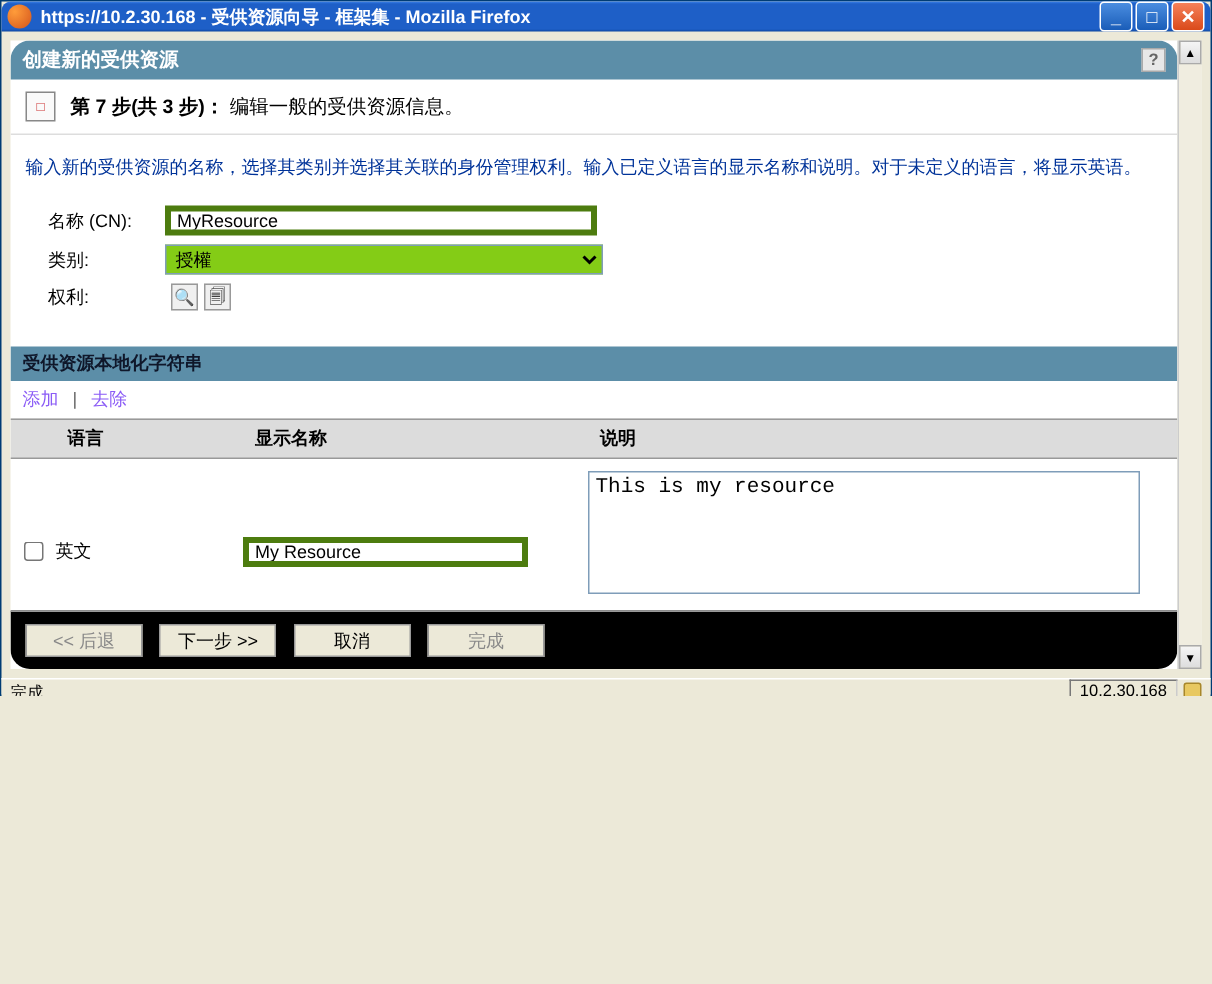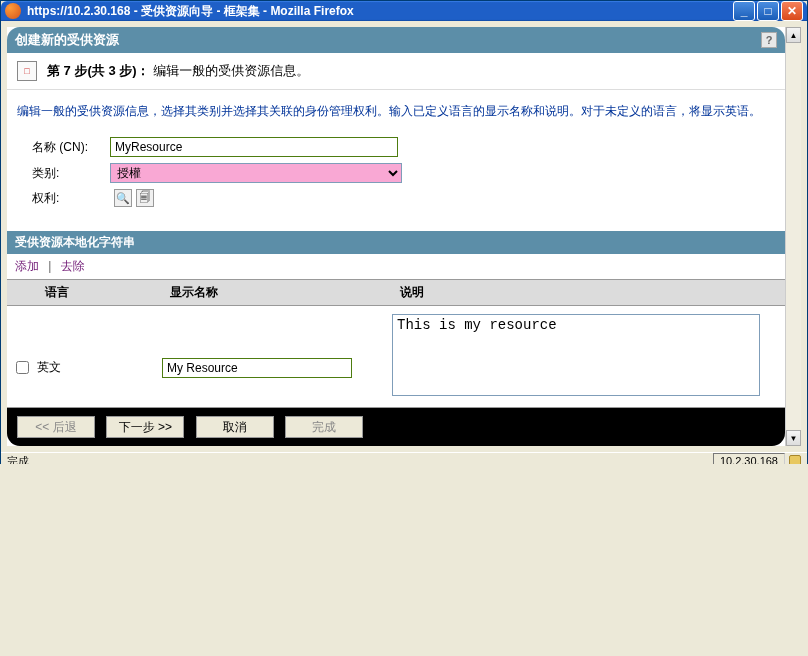--- a/index.html
+++ b/index.html
@@ -17,26 +17,26 @@
 .panel-header{background:#5c8ea8;color:#fff;padding:4px 8px;font-size:13px;font-weight:bold;display:flex;align-items:center;}
 .help-icon{margin-left:auto;width:16px;height:16px;background:#e8e8e8;color:#666;border:1px solid #aaa;display:flex;align-items:center;justify-content:center;font-size:11px;cursor:pointer;}
 .step-row{display:flex;align-items:center;padding:8px 10px;border-bottom:1px solid #ddd;}
 .step-icon{width:20px;height:20px;border:1px solid #888;margin-right:10px;display:flex;align-items:center;justify-content:center;font-size:9px;color:#c33;background:#fafafa;}
 .step-text{font-size:13px;}
 .step-text b{font-weight:bold;}
 .instructions{padding:12px 10px;color:#003399;font-size:12px;line-height:1.6;}
 .form-area{padding:4px 10px;}
 .form-row{display:flex;align-items:center;margin-bottom:6px;}
 .form-label{width:78px;font-size:12px;margin-left:15px;}
-input[type=text]{border:1px solid #4d7c0f;padding:2px 4px;font-size:12px;height:20px;font-family:inherit;}
-select{border:1px solid #7f9db9;padding:1px 2px;font-size:12px;height:20px;background:#f9a8d4;font-family:inherit;}
+input[type=text]{border:4px solid #4d7c0f;padding:2px 4px;font-size:12px;height:20px;font-family:inherit;}
+select{border:1px solid #7f9db9;padding:1px 2px;font-size:12px;height:20px;background:#84cc16;font-family:inherit;}
 .icon-btn{width:18px;height:18px;border:1px solid #999;background:#f0f0f0;display:inline-flex;align-items:center;justify-content:center;font-size:11px;cursor:pointer;margin-left:4px;}
-.subpanel-header{background:#5c8ea8;color:#ffffff;padding:3px 8px;font-size:12px;font-weight:bold;margin:14px 0 0 0;}
+.subpanel-header{background:#5c8ea8;color:#0f172a;padding:3px 8px;font-size:12px;font-weight:bold;margin:14px 0 0 0;}
 .subpanel-toolbar{padding:4px 8px;font-size:12px;}
-.subpanel-toolbar a{color:#701a75;text-decoration:none;cursor:pointer;}
+.subpanel-toolbar a{color:#8b5cf6;text-decoration:none;cursor:pointer;}
 .subpanel-toolbar .sep{margin:0 6px;color:#666;}
 .grid-header{display:flex;background:#dcdcdc;border-top:1px solid #999;border-bottom:1px solid #999;}
 .grid-header div{padding:4px 8px;font-weight:bold;font-size:12px;}
 .col-lang{width:155px;padding-left:38px!important;}
 .col-disp{width:230px;}
 .col-desc{flex:1;}
 .grid-body{min-height:60px;padding:4px 0;}
 .grid-row{display:flex;align-items:center;}
 .chk-cell{width:30px;display:flex;justify-content:center;padding-top:22px;}
 .lang-cell{width:125px;font-size:12px;padding-top:22px;}
@@ -79,21 +79,21 @@
         </div>
 
         <div class="step-row">
           <div class="step-icon">□</div>
           <div class="step-text">
             <b>第 7 步(共 3 步)：</b>
             <span>编辑一般的受供资源信息。</span>
           </div>
         </div>
 
-        <div class="instructions">编辑一般的受供资源信息，选择其类别并选择其关联的身份管理权利。输入已定义语言的显示名称和说明。对于未定义的语言，将显示英语。</div>
+        <div class="instructions">输入新的受供资源的名称，选择其类别并选择其关联的身份管理权利。输入已定义语言的显示名称和说明。对于未定义的语言，将显示英语。</div>
 
         <div class="form-area">
           <div class="form-row">
             <div class="form-label">名称 (CN):</div>
             <input type="text" style="width: 288px;" value="MyResource">
           </div>
           <div class="form-row">
             <div class="form-label">类别:</div>
             <select style="width:292px">
               <option>授權</option>

